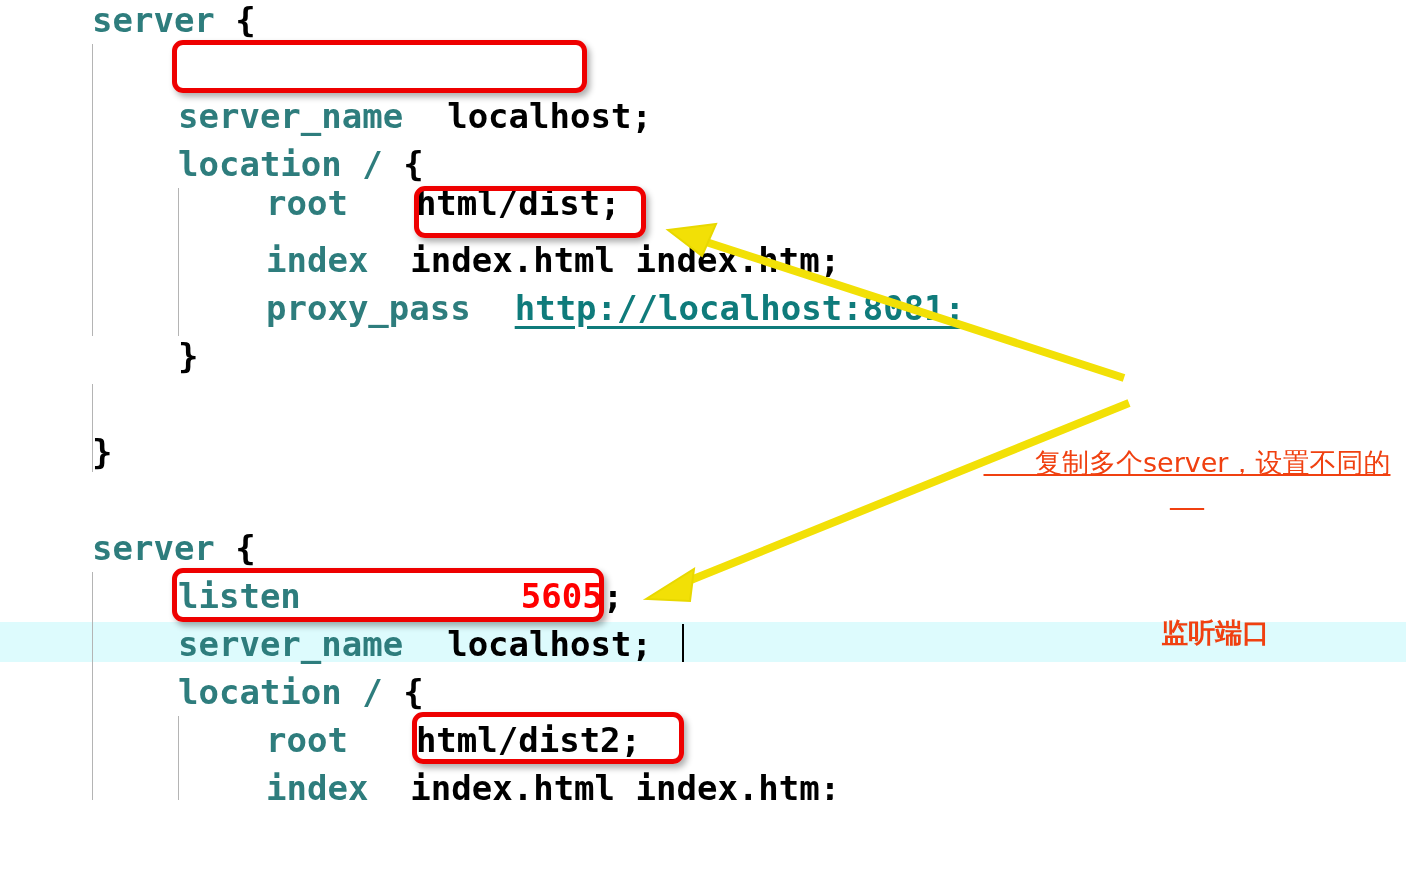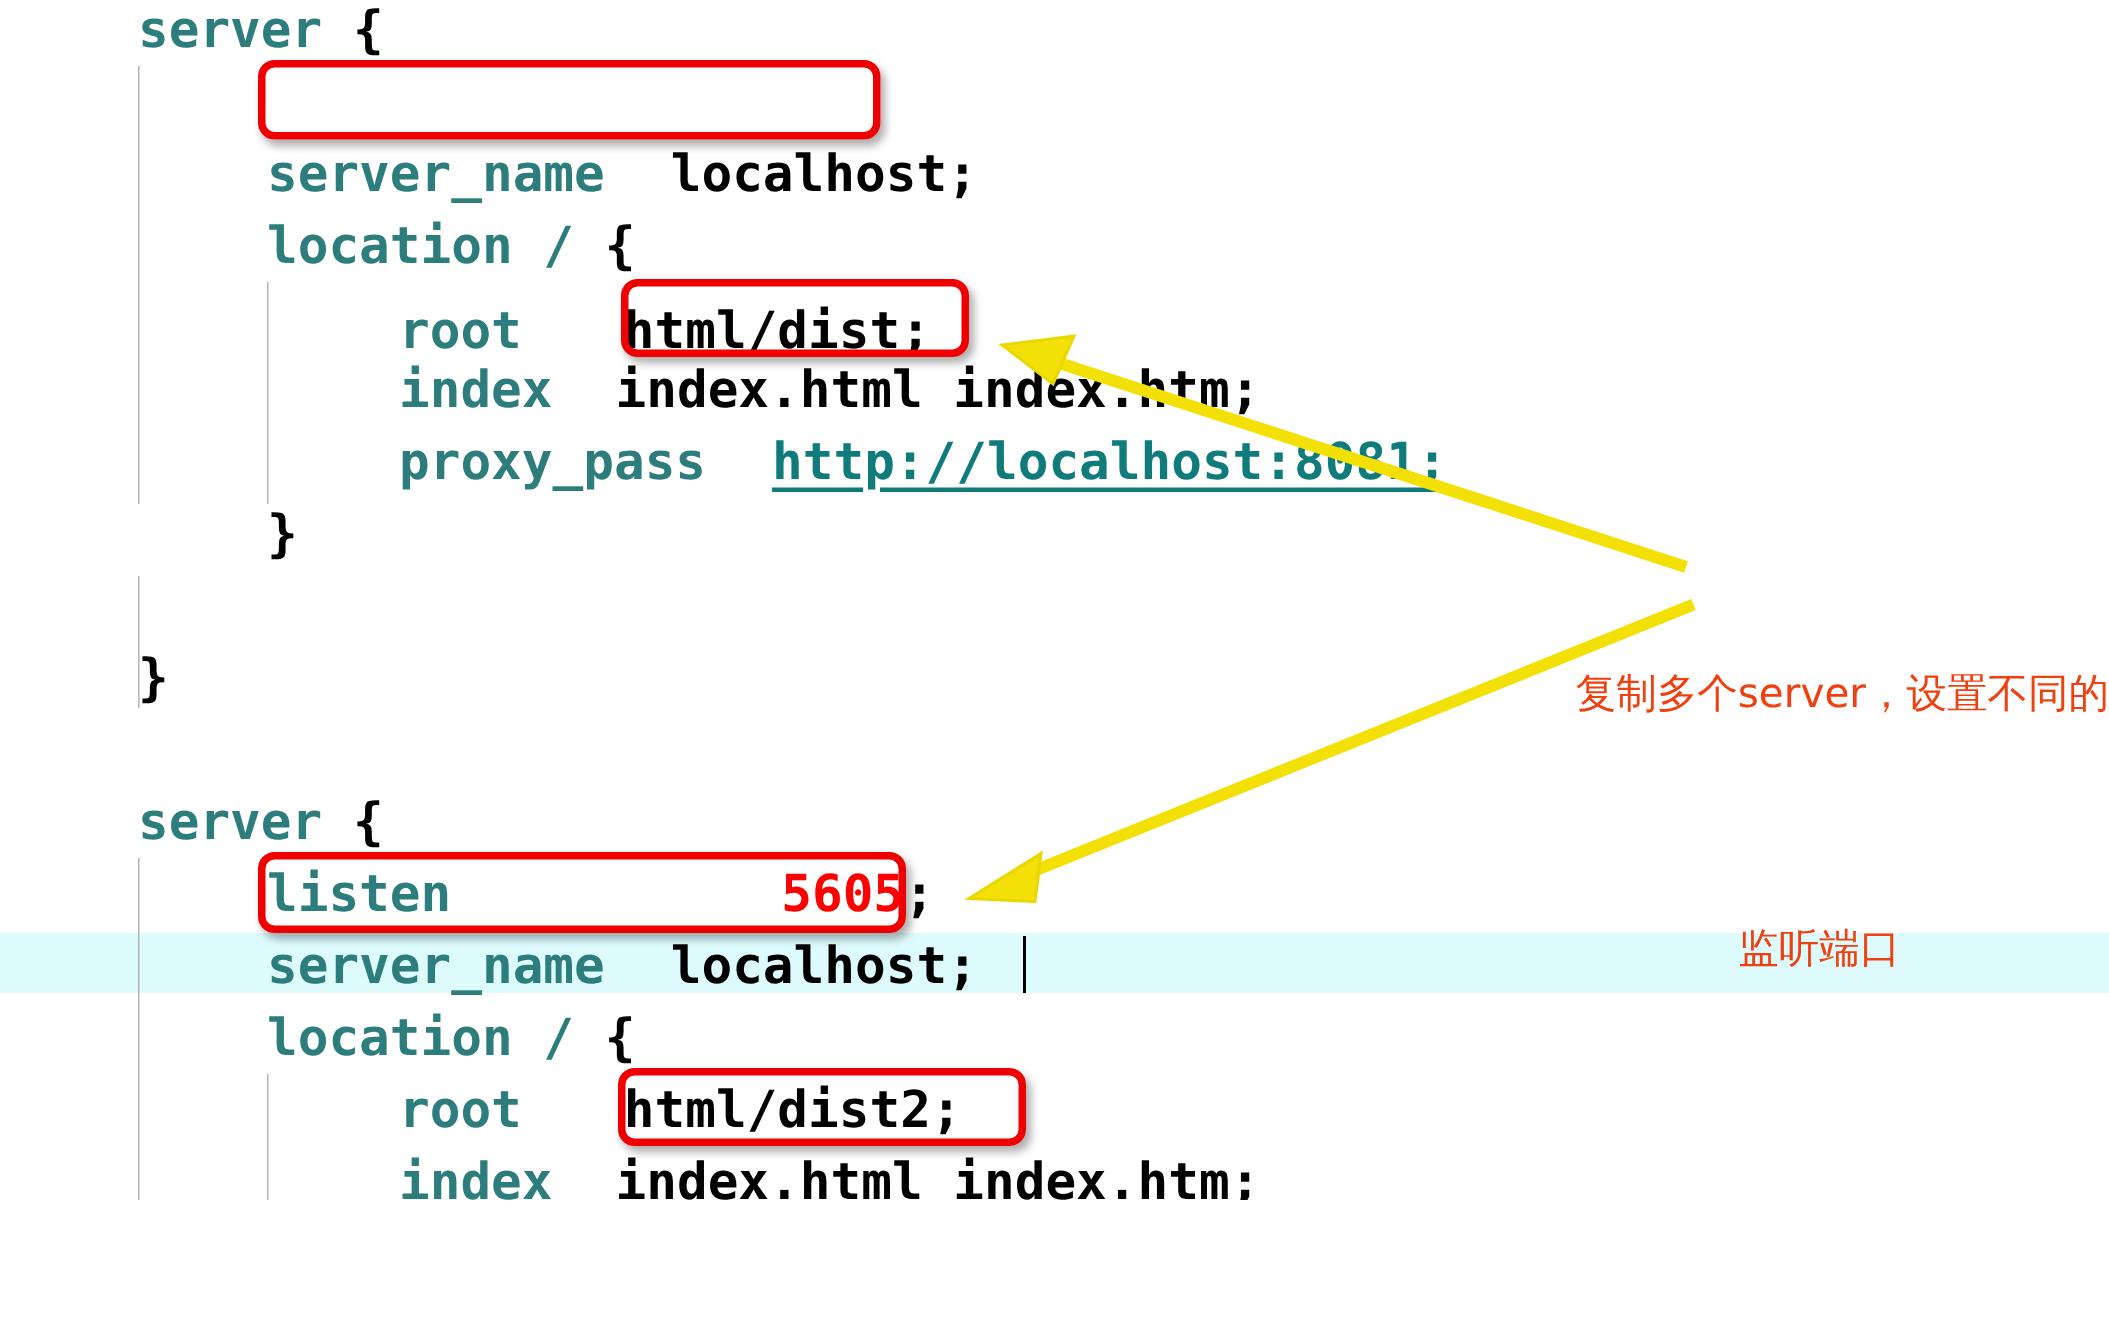--- a/index.html
+++ b/index.html
@@ -117,21 +117,21 @@
 
   <div class="code-area">
 
     <div class="line" style="top:-4px;"><span class="txt"><span class="kw">server</span><span class="brace"> {</span></span></div>
 
 
     <div class="line" style="top:92px;"><span class="txt"><span style="display:inline-block;width:86px;"></span><span class="kw">server_name</span><span style="display:inline-block;width:44px;"></span><span class="val">localhost;</span></span></div>
 
     <div class="line" style="top:140px;"><span class="txt"><span style="display:inline-block;width:86px;"></span><span class="kw">location</span><span class="kw"> / </span><span class="brace">{</span></span></div>
 
-    <div class="line" style="top:197px;"><span class="txt"><span style="display:inline-block;width:174px;"></span><span class="kw">root</span><span style="display:inline-block;width:68px;"></span><span class="val">html/dist;</span></span></div>
+    <div class="line" style="top:179px;"><span class="txt"><span style="display:inline-block;width:174px;"></span><span class="kw">root</span><span style="display:inline-block;width:68px;"></span><span class="val">html/dist;</span></span></div>
 
     <div class="line" style="top:236px;"><span class="txt"><span style="display:inline-block;width:174px;"></span><span class="kw">index</span><span style="display:inline-block;width:42px;"></span><span class="val">index.html index.htm;</span></span></div>
 
     <div class="line" style="top:284px;"><span class="txt"><span style="display:inline-block;width:174px;"></span><span class="kw">proxy_pass</span><span style="display:inline-block;width:44px;"></span><span class="url">http://localhost:8081;</span></span></div>
 
     <div class="line" style="top:332px;"><span class="txt"><span style="display:inline-block;width:86px;"></span><span class="brace">}</span></span></div>
 
     <div class="line" style="top:380px;"><span class="txt"></span></div>
 
     <div class="line" style="top:428px;"><span class="txt"><span class="brace">}</span></span></div>
@@ -170,21 +170,21 @@
       <polygon points="668,230 716,224 702,256" fill="#f2e006" stroke="#e8d800" stroke-width="2"></polygon>
     </g>
 
     <g>
       <line x1="1129" y1="403" x2="676" y2="586" stroke="#f2e006" stroke-width="8"></line>
       <polygon points="646,599 694,569 690,601" fill="#f2e006" stroke="#e8d800" stroke-width="2"></polygon>
     </g>
   </svg>
 
   <div class="note" style="left:968px; top:344px; width:438px; text-align:center;">
-    <div style="text-align:right;">
+    <div style="text-align:center;text-decoration:underline;">
       <span>复制多个server，设置不同的</span>
     </div>
-    <div style="text-align:center;">
+    <div style="text-align:center;font-weight:bold;">
       <span>监听端口</span>
     </div>
   </div>
 
 </div>
 
 </body></html>

